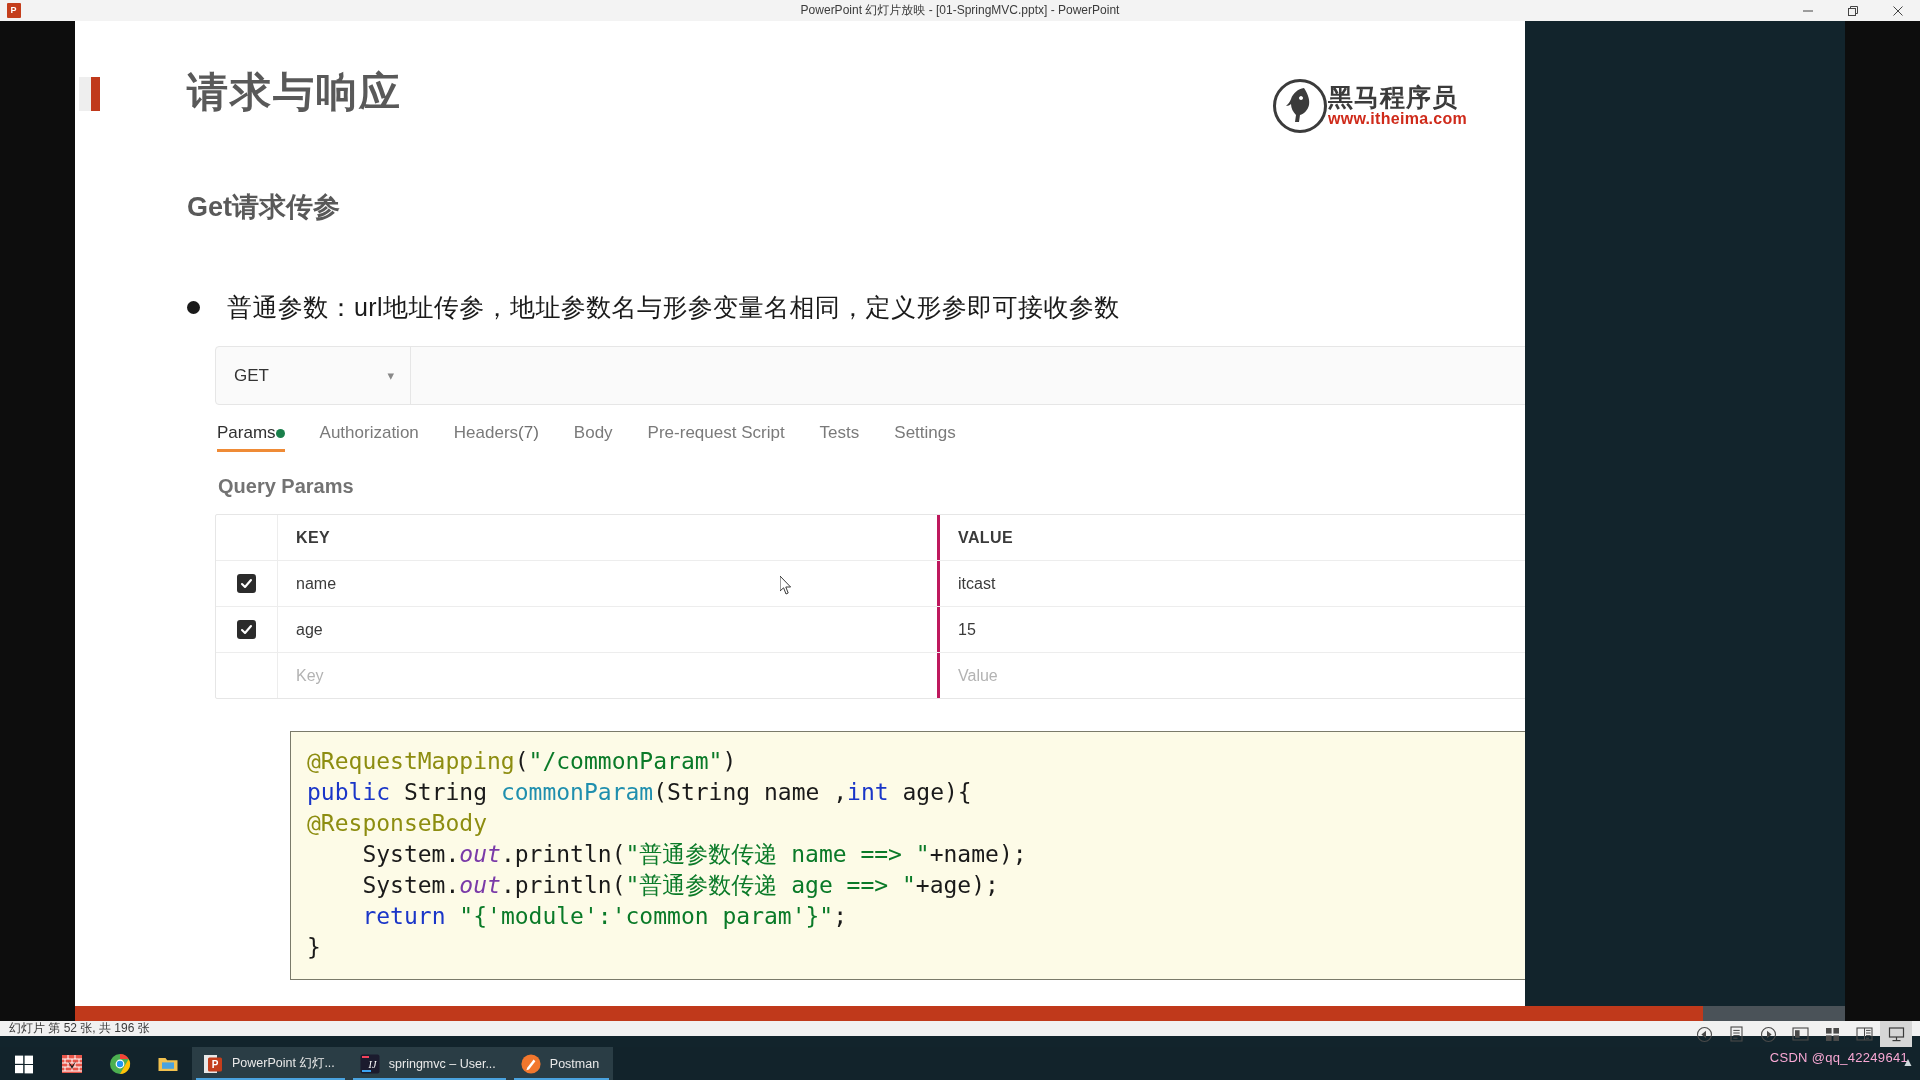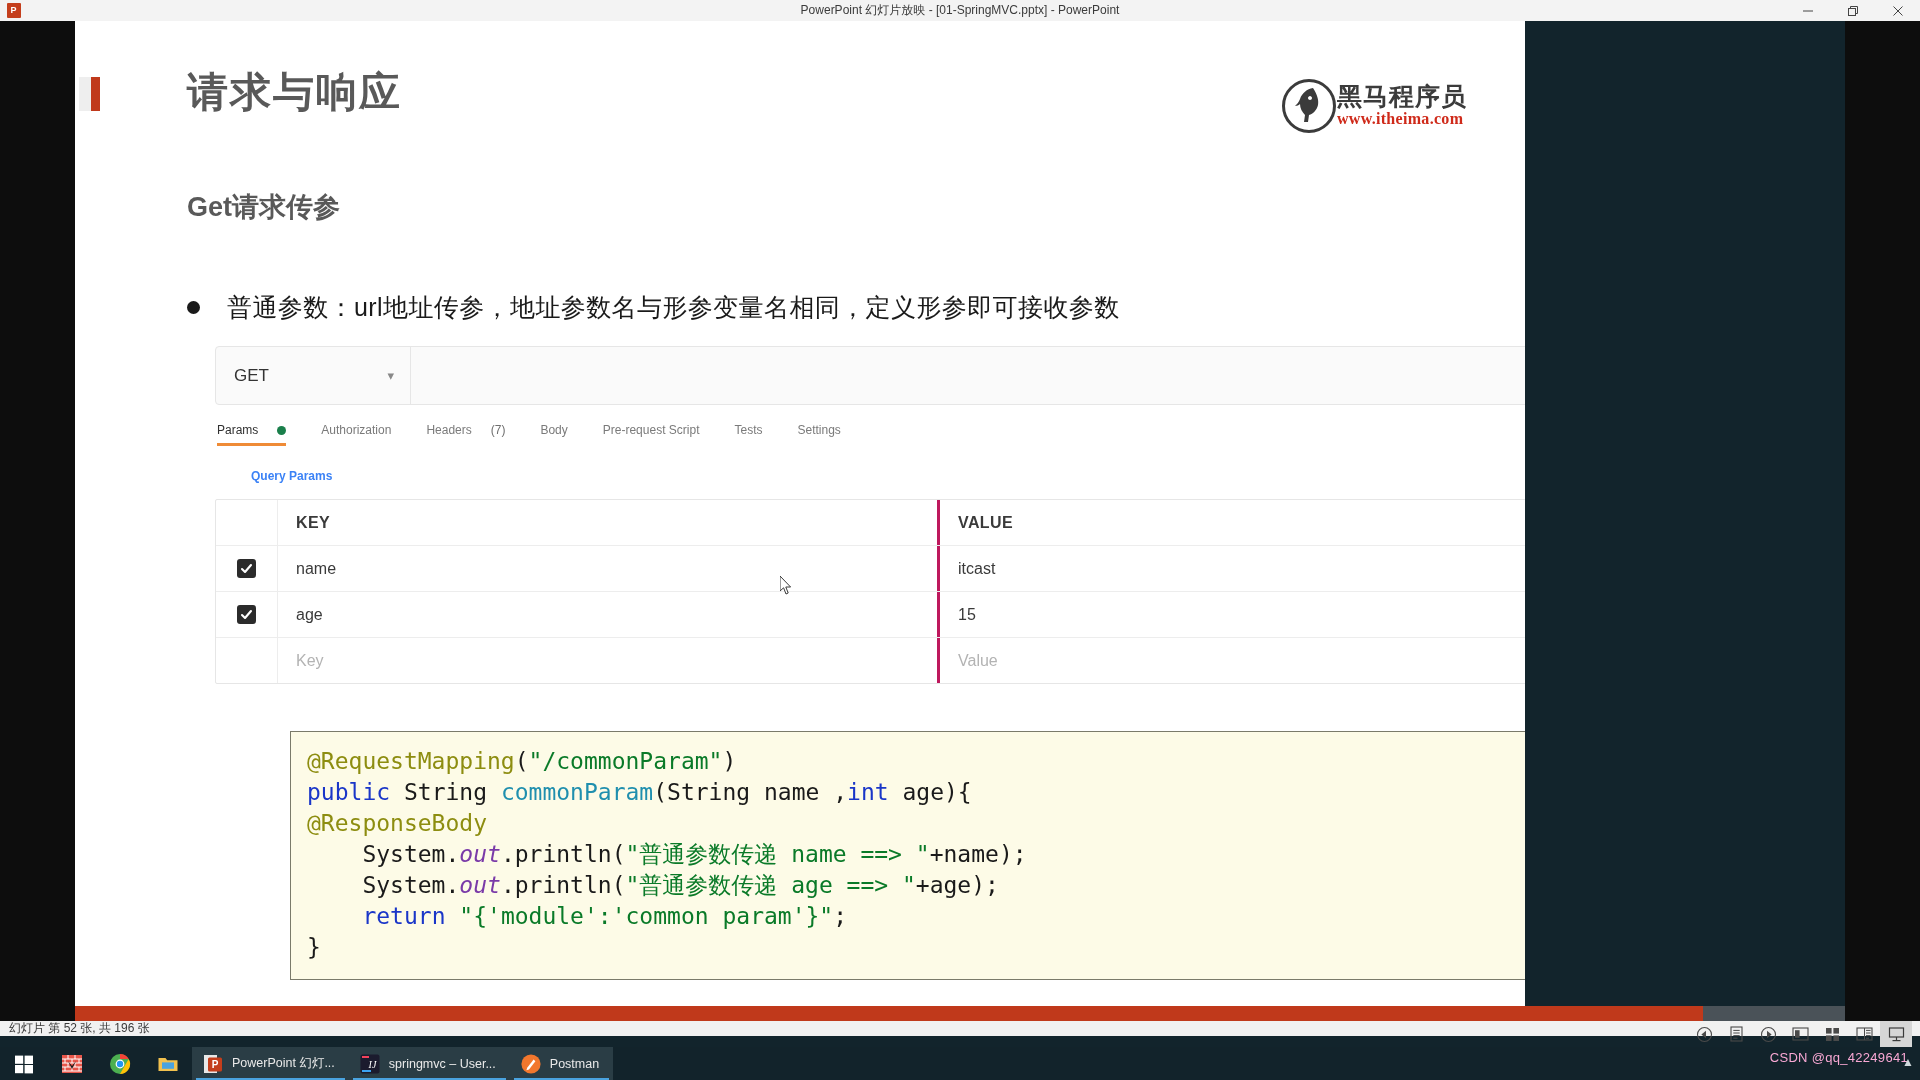--- a/index.html
+++ b/index.html
@@ -67,21 +67,21 @@
   }
   .slide-title {
     position: absolute; left: 112px; top: 44px;
     font-size: 41px; font-weight: bold; color: #595959;
     letter-spacing: 2px;
     font-family: "Liberation Sans", sans-serif;
   }
 
   .logo {
     position: absolute; right: 58px; top: 58px;
-    display: flex; align-items: center; gap: 1px; font-family: Liberation Serif, serif;
+    display: flex; align-items: center; gap: 1px;
   }
   .logo-mark {
     width: 48px; height: 48px; border-radius: 50%;
     border: 3px solid #3b3b3b; position: relative; background: #fff;
     overflow: hidden;
   }
   .logo-mark .horse {
     position: absolute; left: 6px; top: 4px; width: 32px; height: 38px;
     color: #3b3b3b;
   }
@@ -128,36 +128,36 @@
     flex: 1; display: flex; align-items: center; padding-left: 18px;
     font-size: 17px; color: #6e6e6e;
   }
 
   .pm-tabs {
     display: flex; align-items: flex-end; gap: 0; margin-top: 18px;
     border-bottom: 1px solid transparent; padding-left: 2px;
   }
   .pm-tab {
     padding: 0 18px 9px 0; margin-right: 17px; position: relative;
-    font-size: 12px; color: #7a7a7a; display: flex; align-items: center; gap: 19px;
+    font-size: 17px; color: #7a7a7a; display: flex; align-items: center; gap: 0;
     white-space: nowrap;
   }
   .pm-tab.active { color: #303030; }
   .pm-tab.active::after {
     content: ""; position: absolute; left: 0; right: 18px; bottom: 0; height: 3px;
     background: #ef8b36;
   }
   .pm-tab .dot {
     width: 9px; height: 9px; border-radius: 50%; background: #1a7f4b; display: inline-block;
   }
   .pm-tab .cnt { color: #6f6f6f; }
 
   .pm-section-title {
     margin-top: 22px; padding-left: 3px;
-    font-size: 12px; font-weight: bold; color: #3b82f6; margin-left: 33px;
+    font-size: 20px; font-weight: bold; color: #737373;
   }
 
   .pm-table {
     margin-top: 16px; border: 1px solid #e6e6e6; border-radius: 2px;
     width: 1378px; box-sizing: border-box;
   }
   .pm-tr { display: flex; border-bottom: 1px solid #ededed; height: 45px; align-items: center; }
   .pm-tr:last-child { border-bottom: none; }
   .pm-th { font-size: 15px; color: #555; font-weight: bold; letter-spacing: .4px; }
   .pm-cb-cell {

